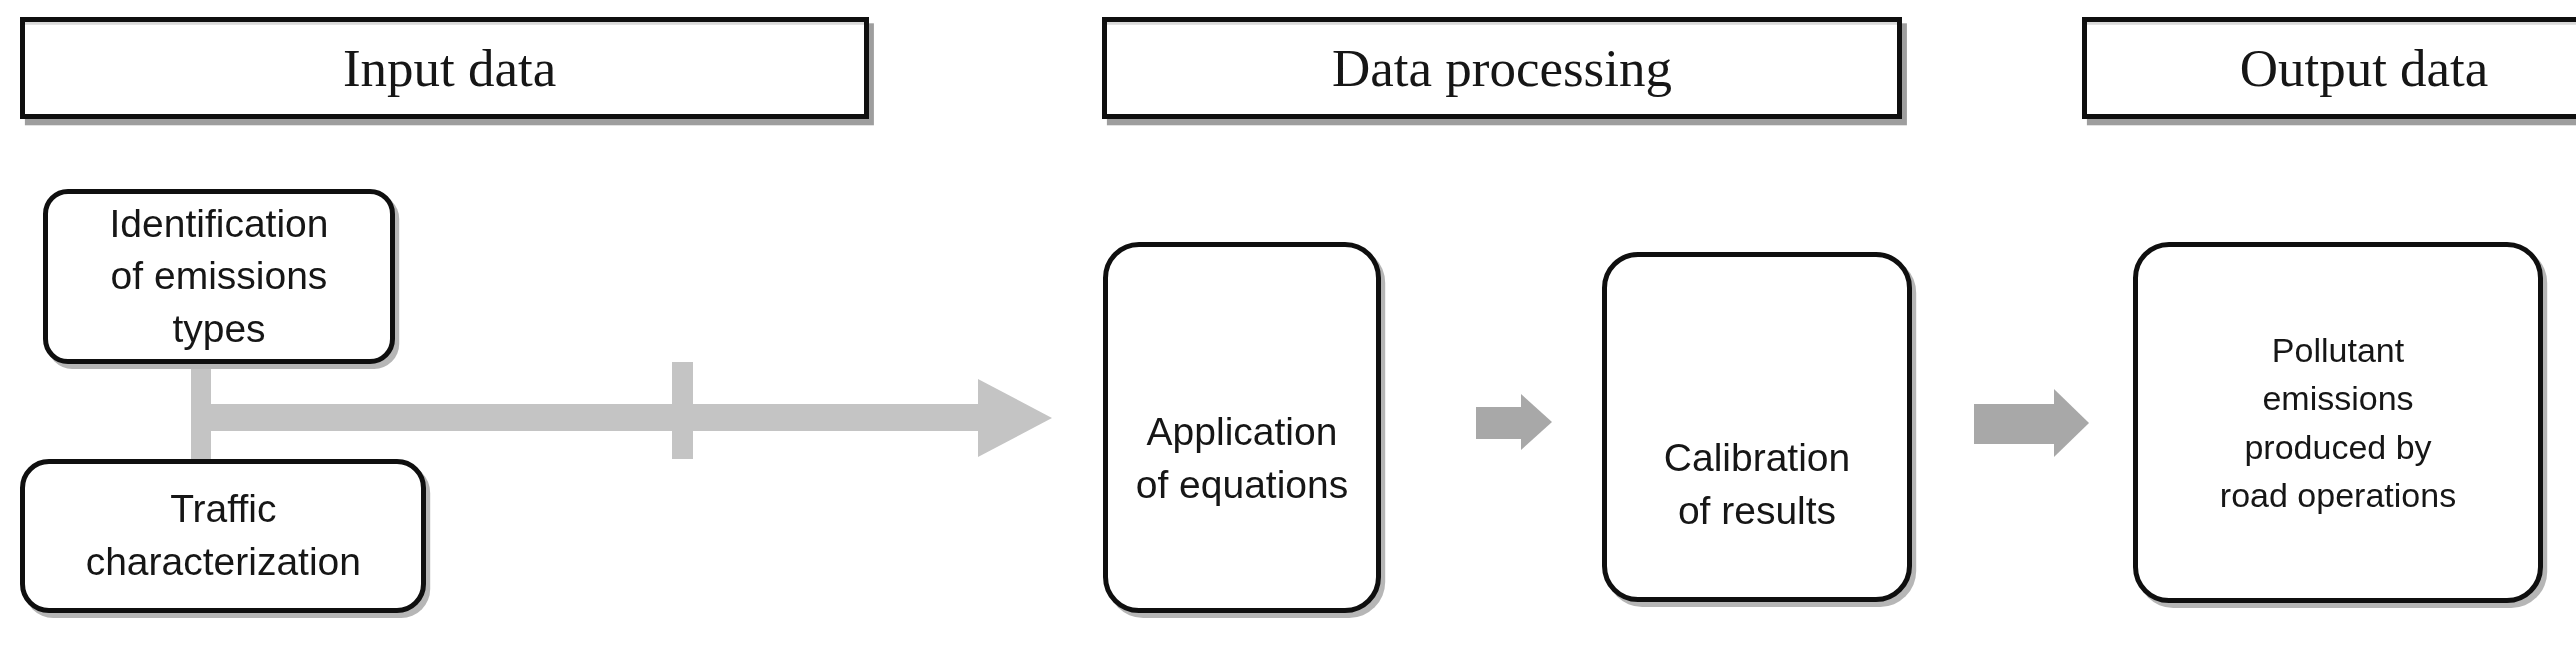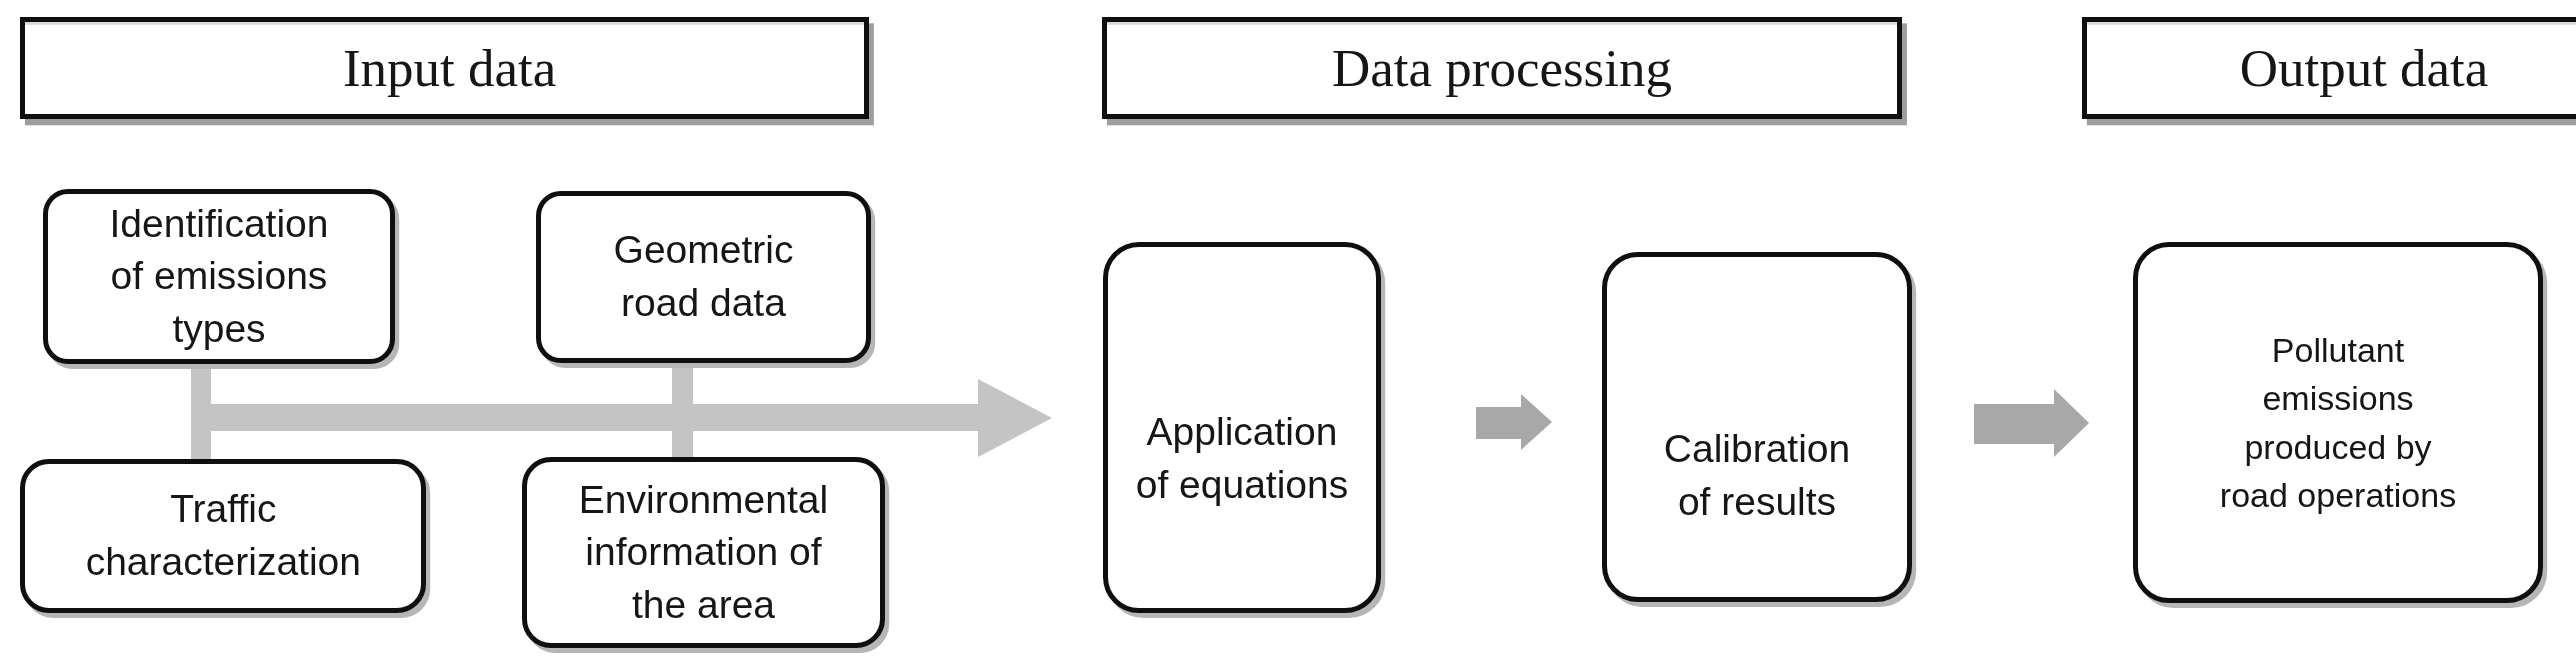--- a/index.html
+++ b/index.html
@@ -38,21 +38,21 @@
     font-size:39px;line-height:1.35;text-align:center;white-space:pre-line;
   }
   .node-identification{left:43px;top:189px;width:352px;height:175px;border-radius:25px;}
   .node-geometric{left:536px;top:191px;width:335px;height:172px;border-radius:25px;}
   .node-traffic{left:20.3px;top:459px;width:406px;height:154px;border-radius:29px;}
   .node-environmental{left:522px;top:457px;width:363px;height:191px;border-radius:29px;}
   .node-application{left:1103px;top:242px;width:278px;height:371px;border-radius:36px;}
   .node-calibration{left:1602px;top:252px;width:310px;height:350px;border-radius:36px;}
   .node-pollutant{left:2133px;top:242px;width:410px;height:361px;border-radius:36px;font-size:34px;line-height:1.42;}
   .node-application .label{position:relative;top:31.5px;}
-  .node-calibration .label{position:relative;top:49px;}
+  .node-calibration .label{position:relative;top:58px;}
   
   .vbar{position:absolute;background:var(--connector-gray);}
   .vbar-1{left:191px;top:363px;width:19.6px;height:97px;}
   .vbar-2{left:672px;top:362px;width:21px;height:97px;}
   .main-shaft{position:absolute;left:210px;top:404px;width:768px;height:27px;background:var(--connector-gray);}
   .main-head{
     position:absolute;left:978px;top:379px;width:0;height:0;
     border-top:39px solid transparent;border-bottom:39px solid transparent;
     border-left:74px solid var(--connector-gray);
   }
@@ -93,32 +93,23 @@
   <div class="sm-shaft sm1-shaft"></div>
   <div class="sm1-head"></div>
   <div class="sm-shaft sm2-shaft"></div>
   <div class="sm2-head"></div>
 
   <div class="node node-identification">
     <span class="label">Identification
 of emissions
 types</span>
   </div>
-  <div class="node node-geometric">
-    <span class="label">Geometric
-road data</span>
-  </div>
   <div class="node node-traffic">
     <span class="label">Traffic
 characterization</span>
-  </div>
-  <div class="node node-environmental">
-    <span class="label">Environmental
-information of
-the area</span>
   </div>
   <div class="node node-application">
     <span class="label">Application
 of equations</span>
   </div>
   <div class="node node-calibration">
     <span class="label">Calibration
 of results</span>
   </div>
   <div class="node node-pollutant">

